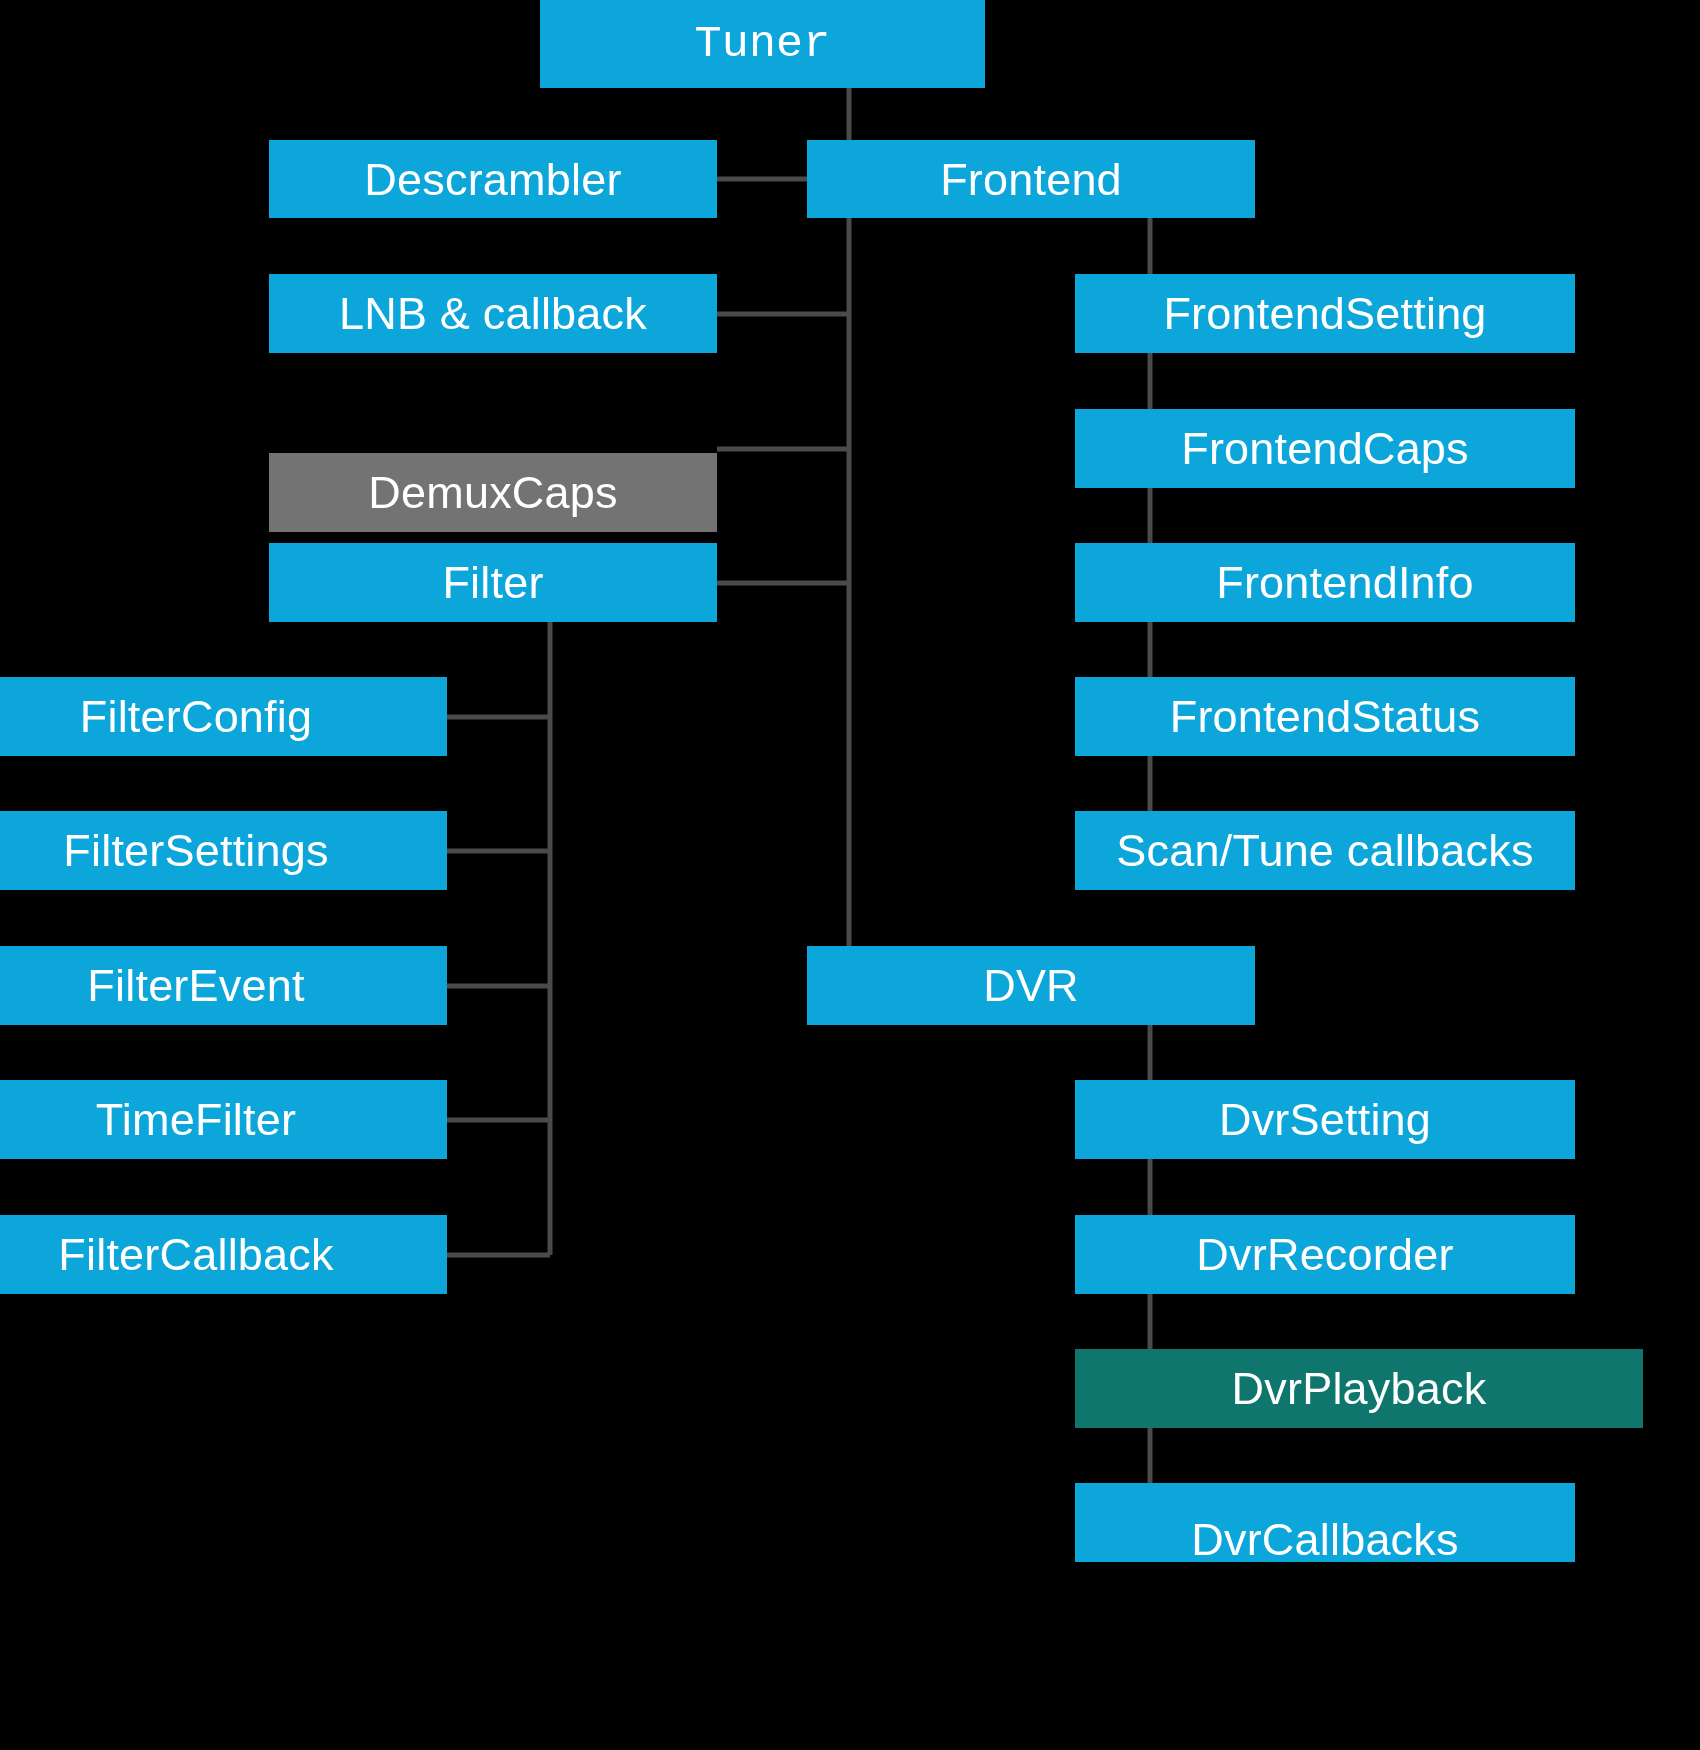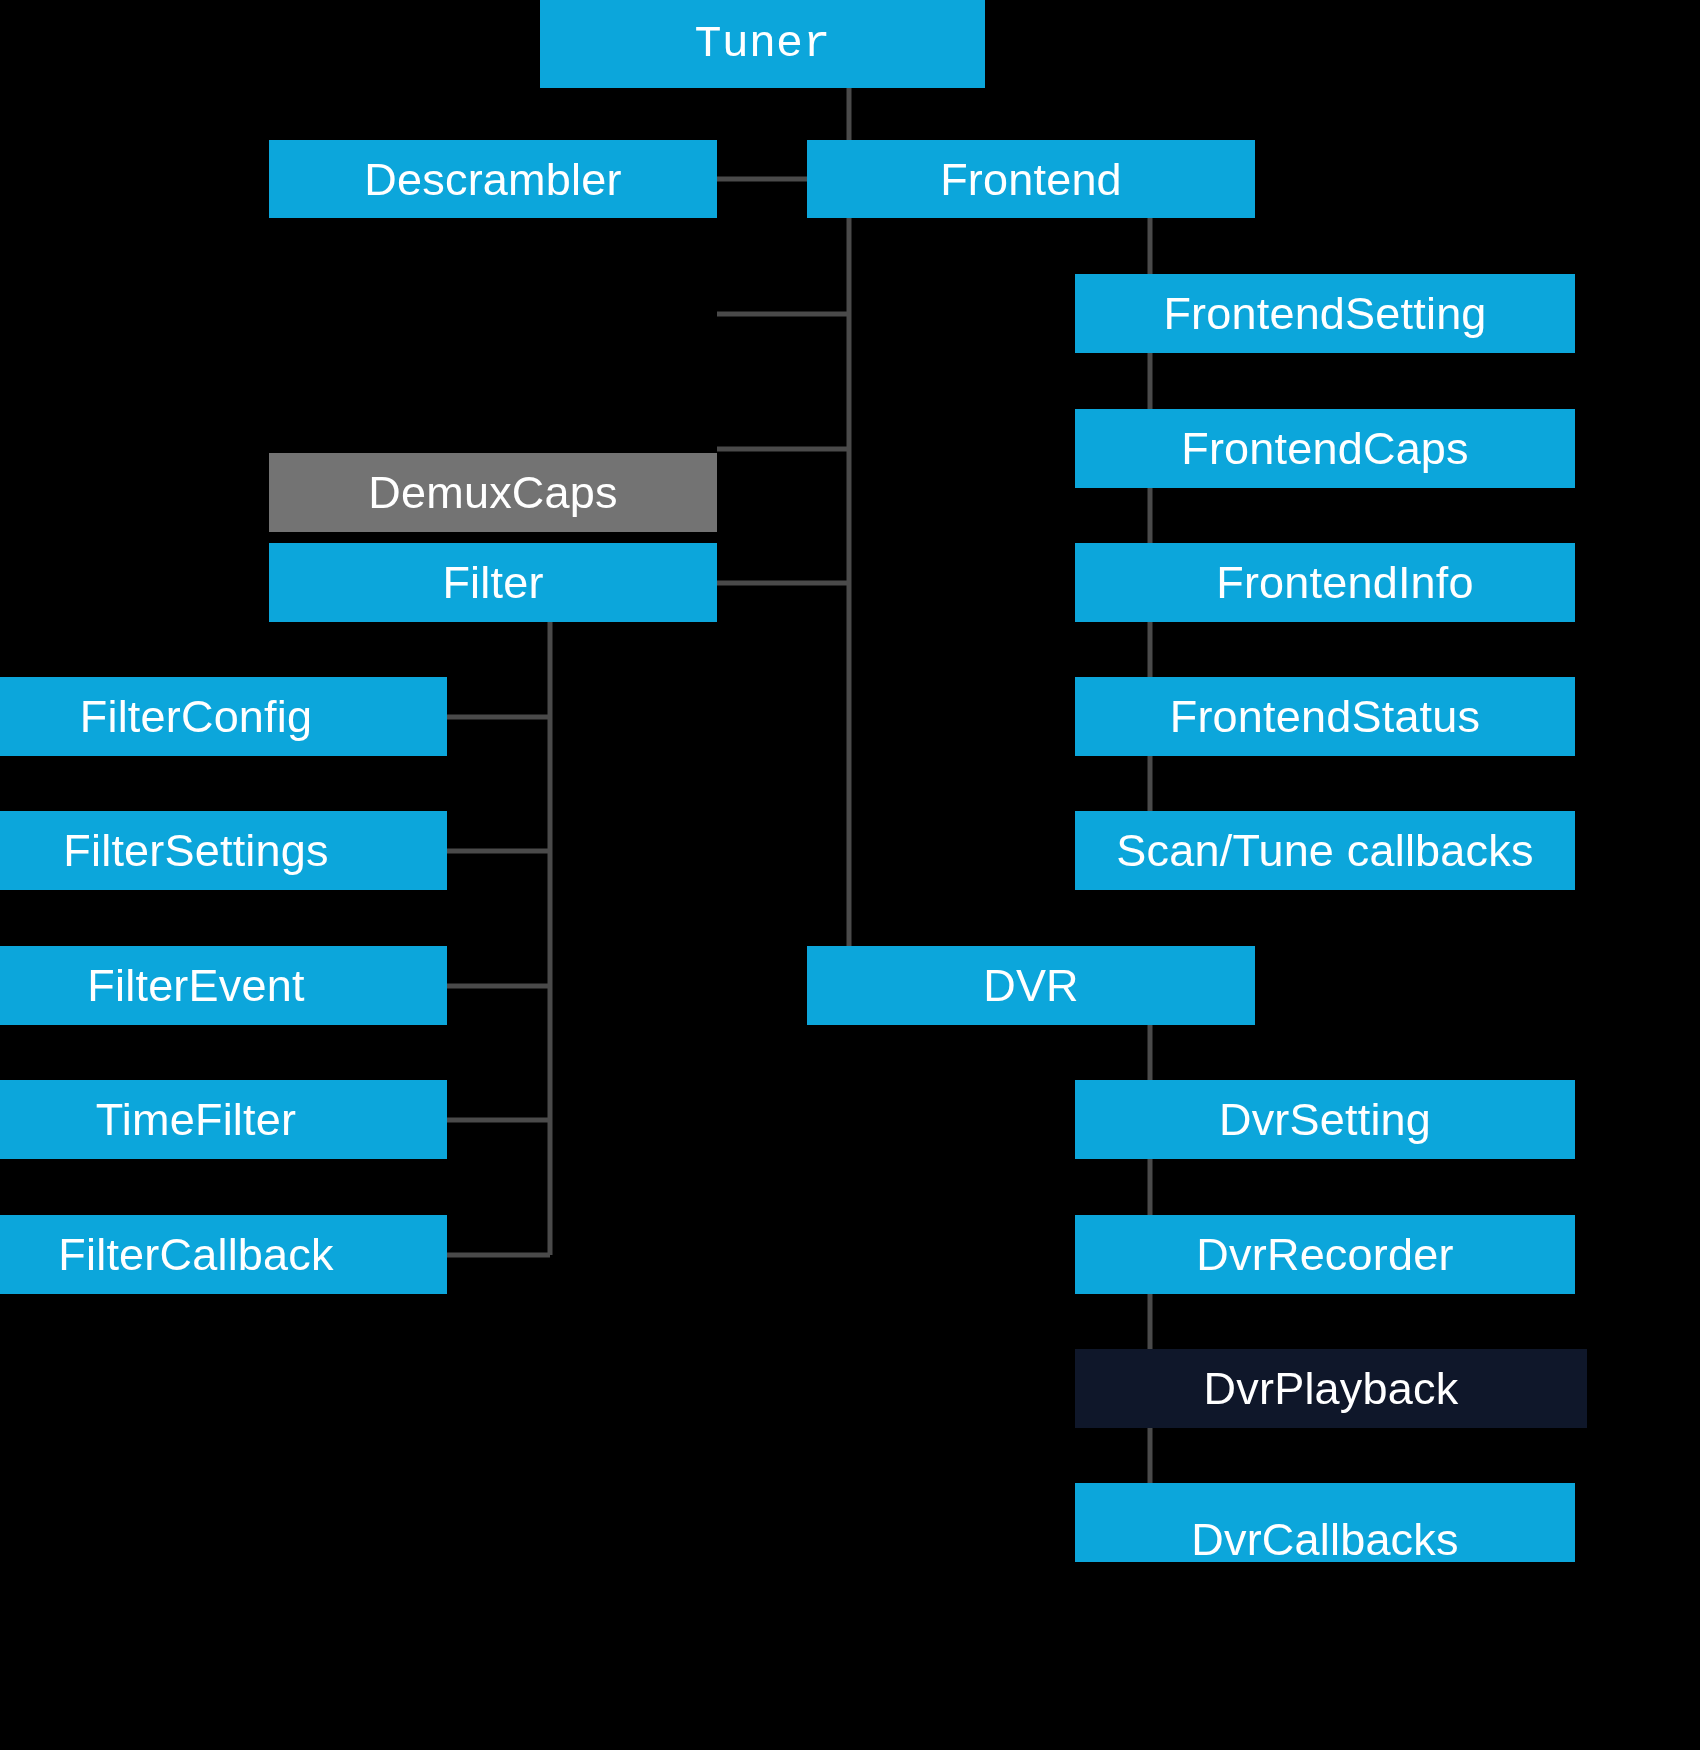--- a/index.html
+++ b/index.html
@@ -66,20 +66,23 @@
       <line x1="550" x2="447" y1="1120" y2="1120" stroke="#4A4A4A" stroke-width="5"></line>
       <line x1="550" x2="447" y1="1255" y2="1255" stroke="#4A4A4A" stroke-width="5"></line>
     </svg>
 
 <div class="node" style="left: 540px; top: 0px; width: 445px; height: 88px; background: rgb(12, 166, 219); font-family: Liberation Mono, monospace;">
       <span class="node-label" style="color: rgb(255, 255, 255);">Tuner</span>
     </div>
     <div class="node" style="left: 269px; top: 140px; width: 448px; height: 78px; background: rgb(12, 166, 219);">
       <span class="node-label" style="color: rgb(255, 255, 255);">Descrambler</span>
     </div>
+    <div class="node" style="left: 269px; top: 274px; width: 448px; height: 79px; background: rgb(12, 166, 219);">
+      <span class="node-label" style="color: rgb(255, 255, 255);">LNB &amp; callback</span>
+    </div>
     <div class="node" style="left: 269px; top: 409px; width: 448px; height: 79px; background: #737373; margin-top: 44px;">
       <span class="node-label" style="color: rgb(255, 255, 255);">DemuxCaps</span>
     </div>
     <div class="node" style="left: 269px; top: 543px; width: 448px; height: 79px; background: rgb(12, 166, 219);">
       <span class="node-label" style="color: rgb(255, 255, 255);">Filter</span>
     </div>
     <div class="node" style="left: -55px; top: 677px; width: 502px; height: 79px; background: rgb(12, 166, 219);">
       <span class="node-label" style="color: rgb(255, 255, 255);">FilterConfig</span>
     </div>
     <div class="node" style="left: -55px; top: 811px; width: 502px; height: 79px; background: rgb(12, 166, 219);">
@@ -114,19 +117,19 @@
     </div>
     <div class="node" style="left: 807px; top: 946px; width: 448px; height: 79px; background: rgb(12, 166, 219);">
       <span class="node-label" style="color: rgb(255, 255, 255);">DVR</span>
     </div>
     <div class="node" style="left: 1075px; top: 1080px; width: 500px; height: 79px; background: rgb(12, 166, 219);">
       <span class="node-label" style="color: rgb(255, 255, 255);">DvrSetting</span>
     </div>
     <div class="node" style="left: 1075px; top: 1215px; width: 500px; height: 79px; background: rgb(12, 166, 219);">
       <span class="node-label" style="color: rgb(255, 255, 255);">DvrRecorder</span>
     </div>
-    <div class="node" style="left: 1075px; top: 1349px; width: 512px; height: 79px; background: #0f172a;">
+    <div class="node" style="left: 1075px; top: 1349px; width: 568px; height: 79px; background: #0f766e;">
       <span class="node-label" style="color: rgb(255, 255, 255);">DvrPlayback</span>
     </div>
     <div class="node" style="left: 1075px; top: 1483px; width: 500px; height: 79px; background: rgb(12, 166, 219); align-items: flex-end;">
       <span class="node-label" style="color: rgb(255, 255, 255);">DvrCallbacks</span>
     </div>
   </div>
 
 </body></html>

